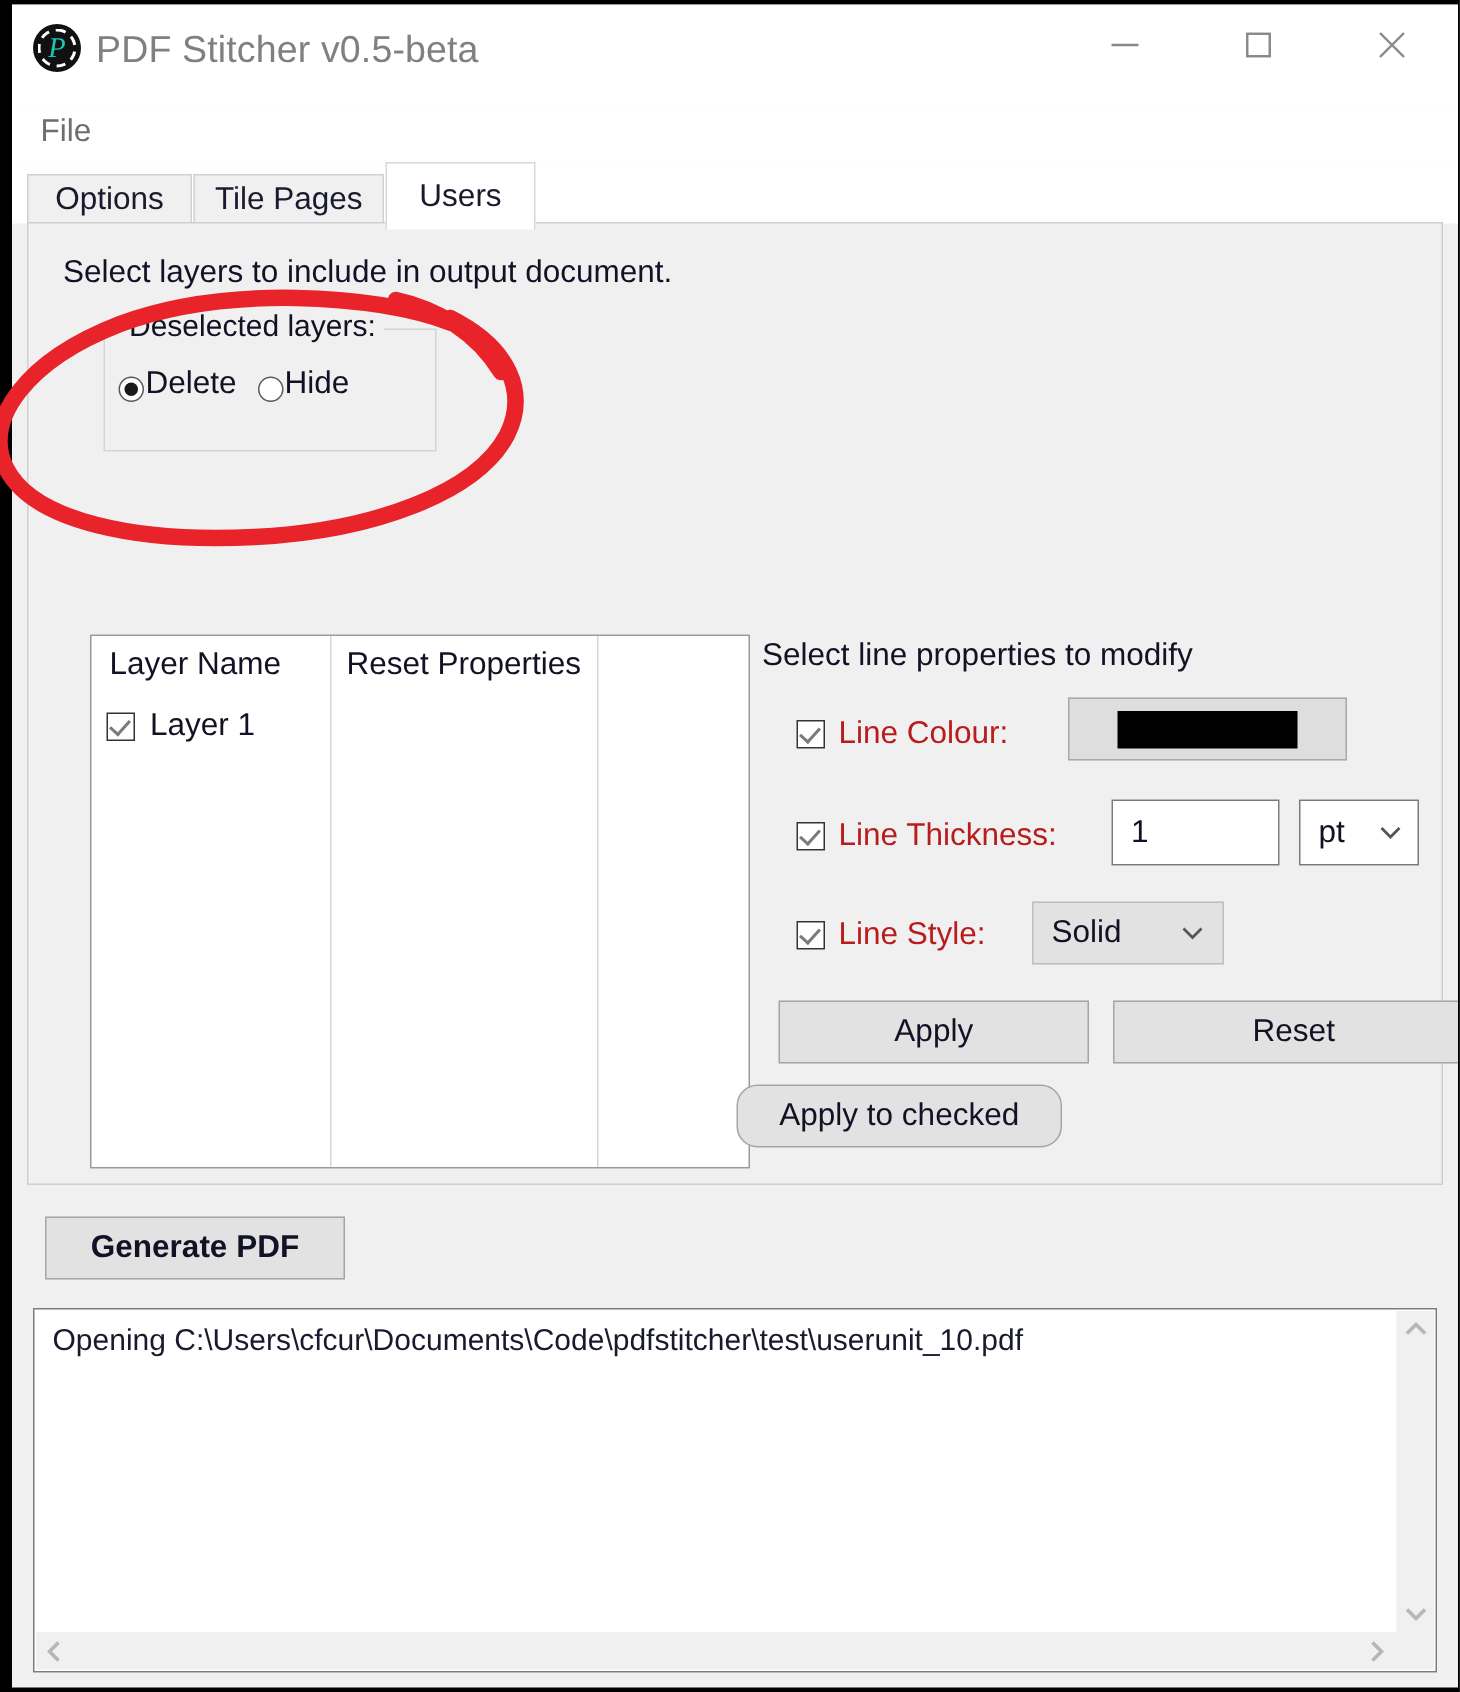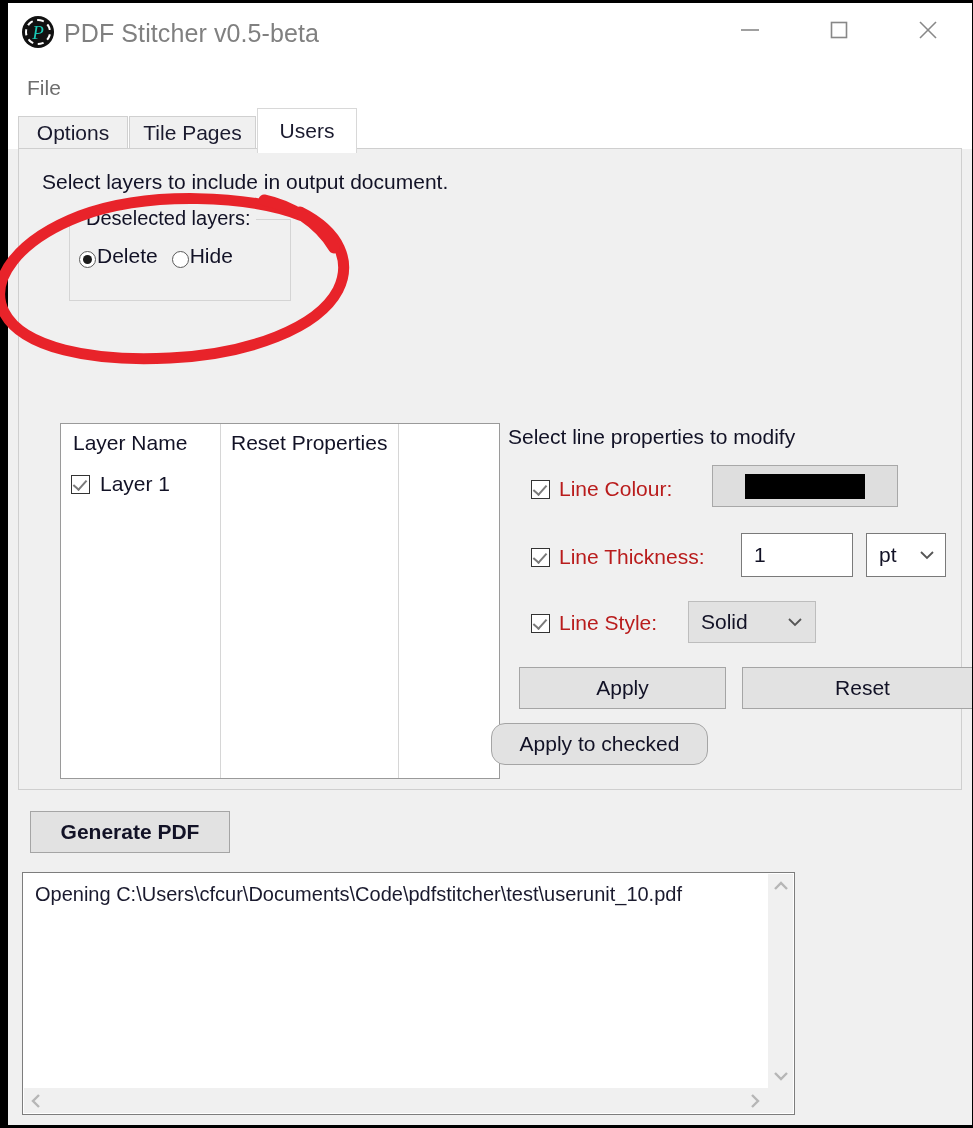--- a/index.html
+++ b/index.html
@@ -384,21 +384,21 @@
     justify-content: center;
     font-size: 21px;
     font-weight: bold;
     color: #121226;
   }
 
   
   #log-box {
     position: absolute;
     left: 14px; top: 869px;
-    width: 773px;
+    width: 936px;
     height: 243px;
     background: #ffffff;
     border: 1px solid #7d7d7d;
     box-sizing: border-box;
   }
   #log-text {
     position: absolute;
     left: 12px; top: 10px;
     font-size: 20px;
     color: #1a1a2e;

